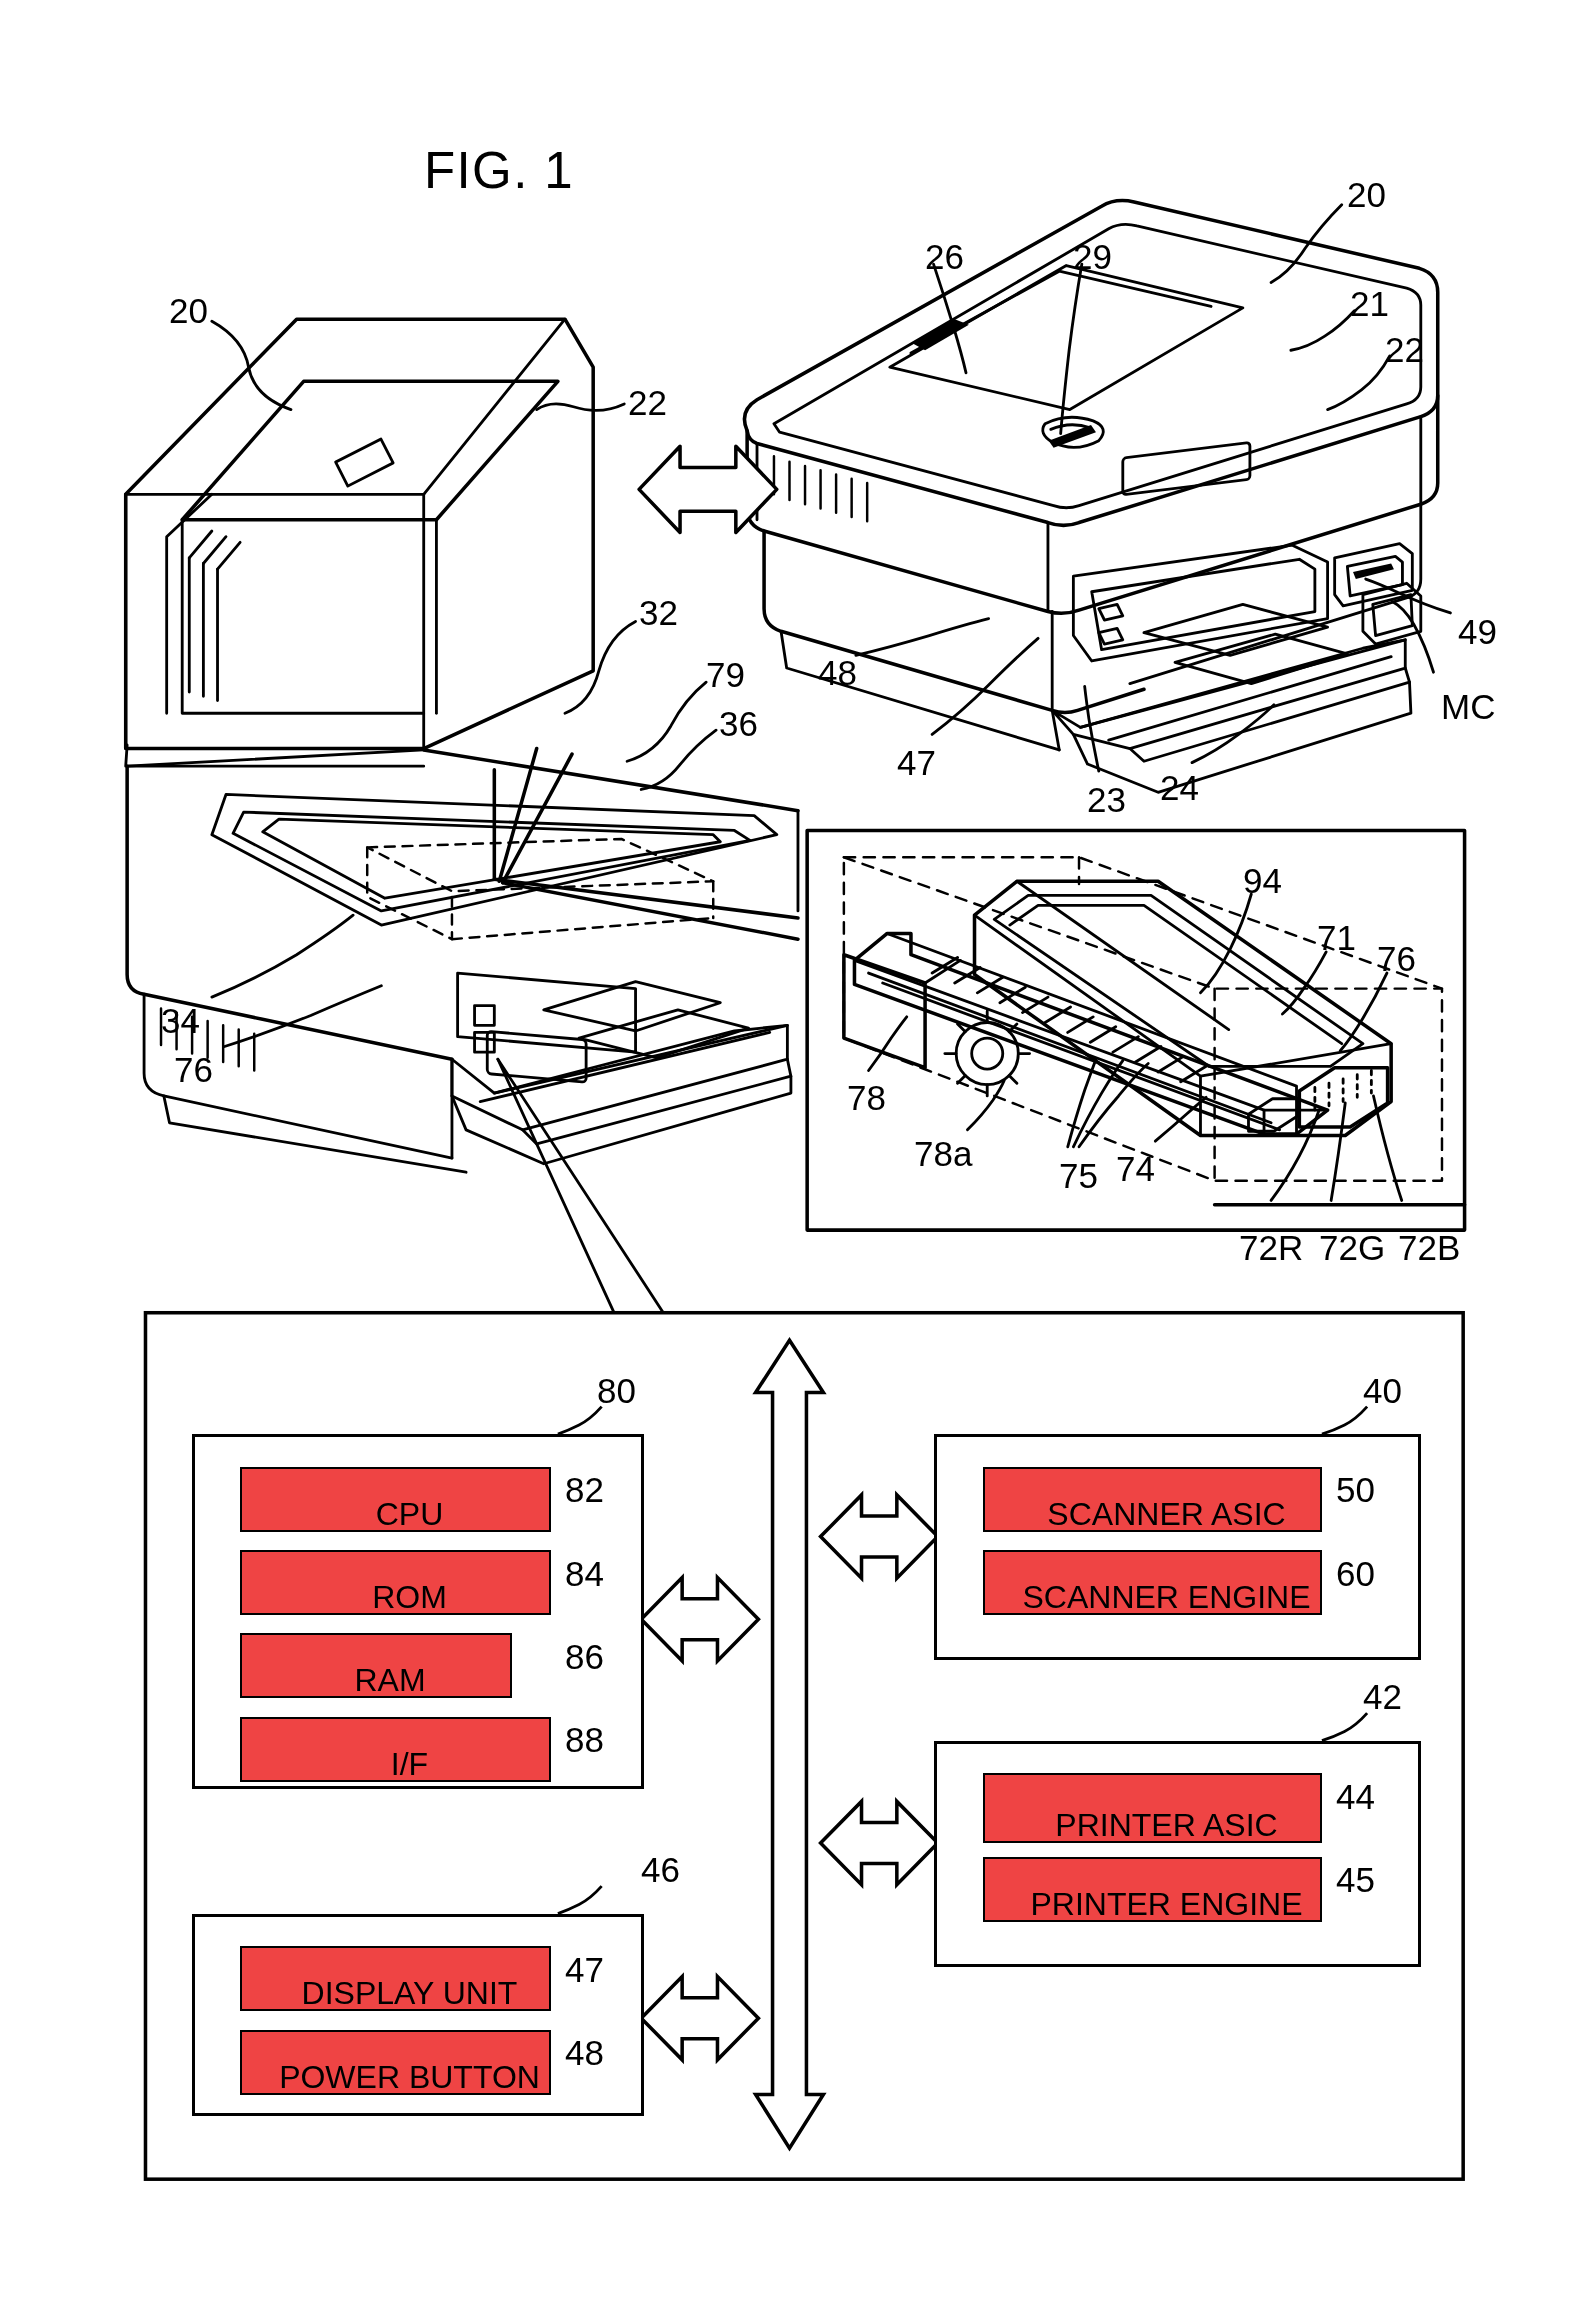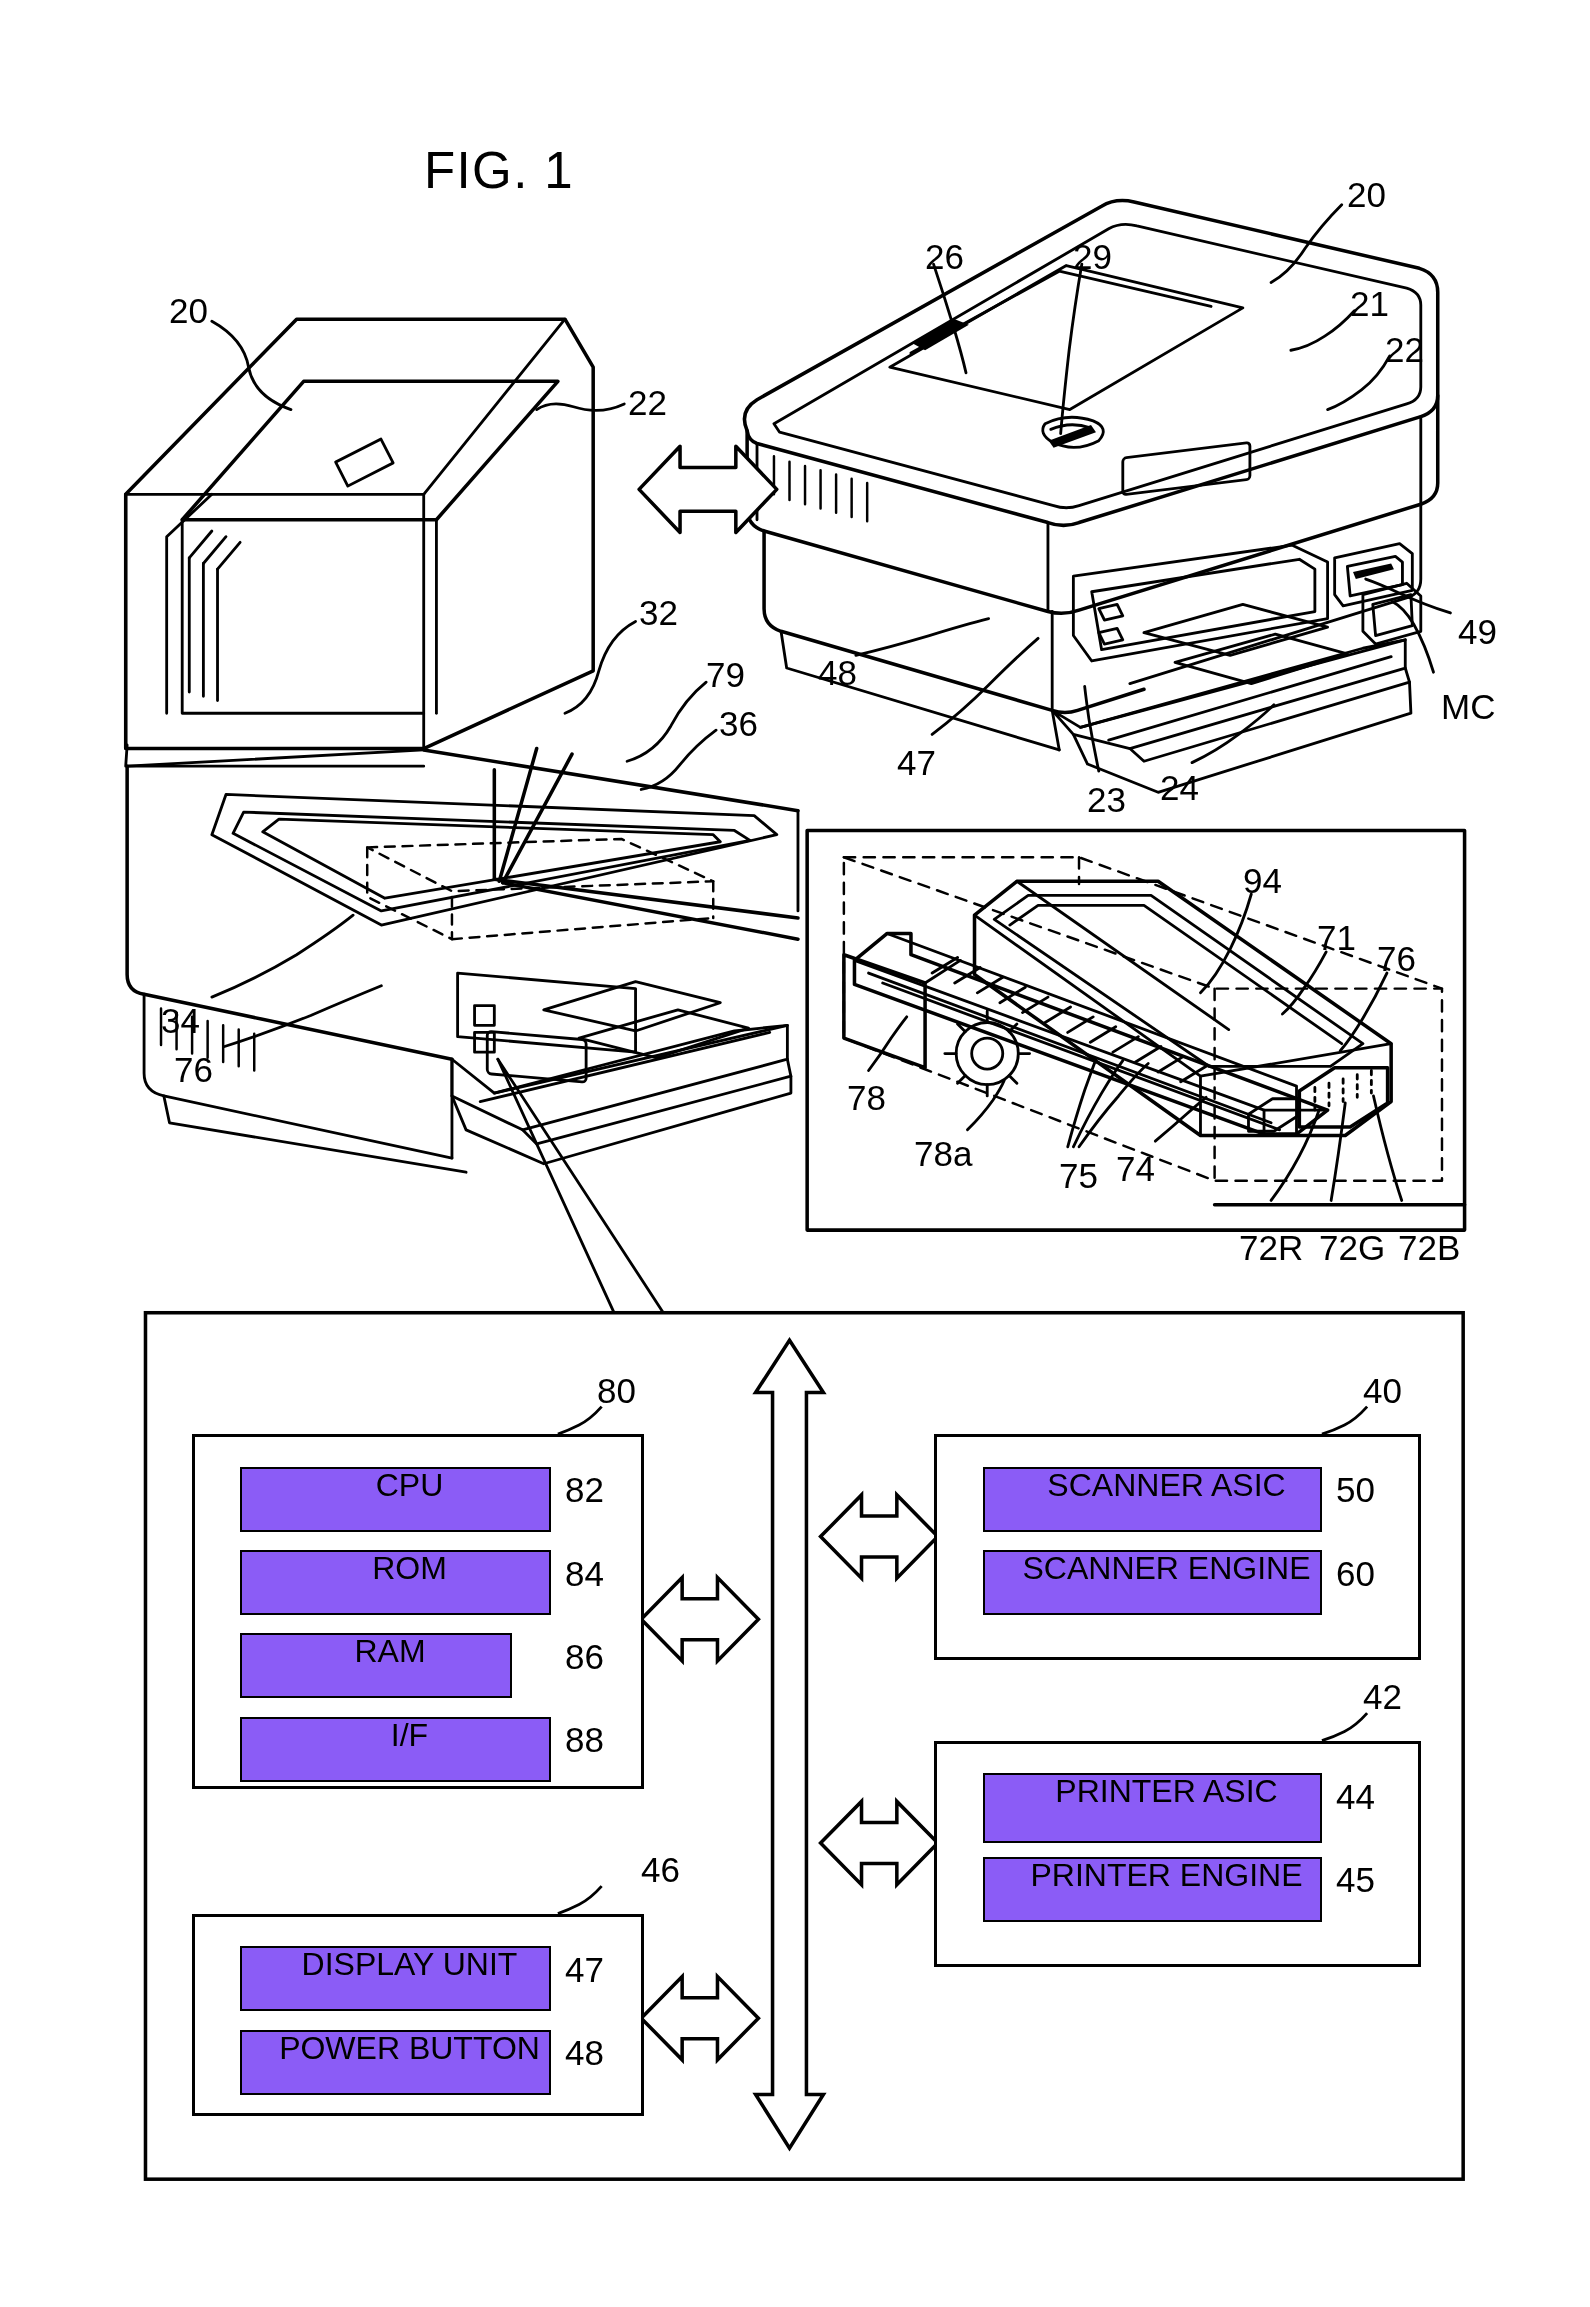--- a/index.html
+++ b/index.html
@@ -38,24 +38,24 @@
   .ref {
     position: absolute;
     font-size: 35px;
     font-family: "Liberation Sans", sans-serif;
     white-space: nowrap;
     line-height: 1;
   }
   .blockbox {
     position: absolute;
     border: 2.8px solid #000;
-    background: #8b5cf6;
+    background: #ef4444;
     box-sizing: border-box;
     display: flex;
-    align-items: flex-start;
+    align-items: flex-end;
     justify-content: center;
     padding-left: 28px;
   }
   .groupbox {
     position: absolute;
     border: 3.5px solid #000;
     background: #fff;
     box-sizing: border-box;
   }
   .innerlabel {

